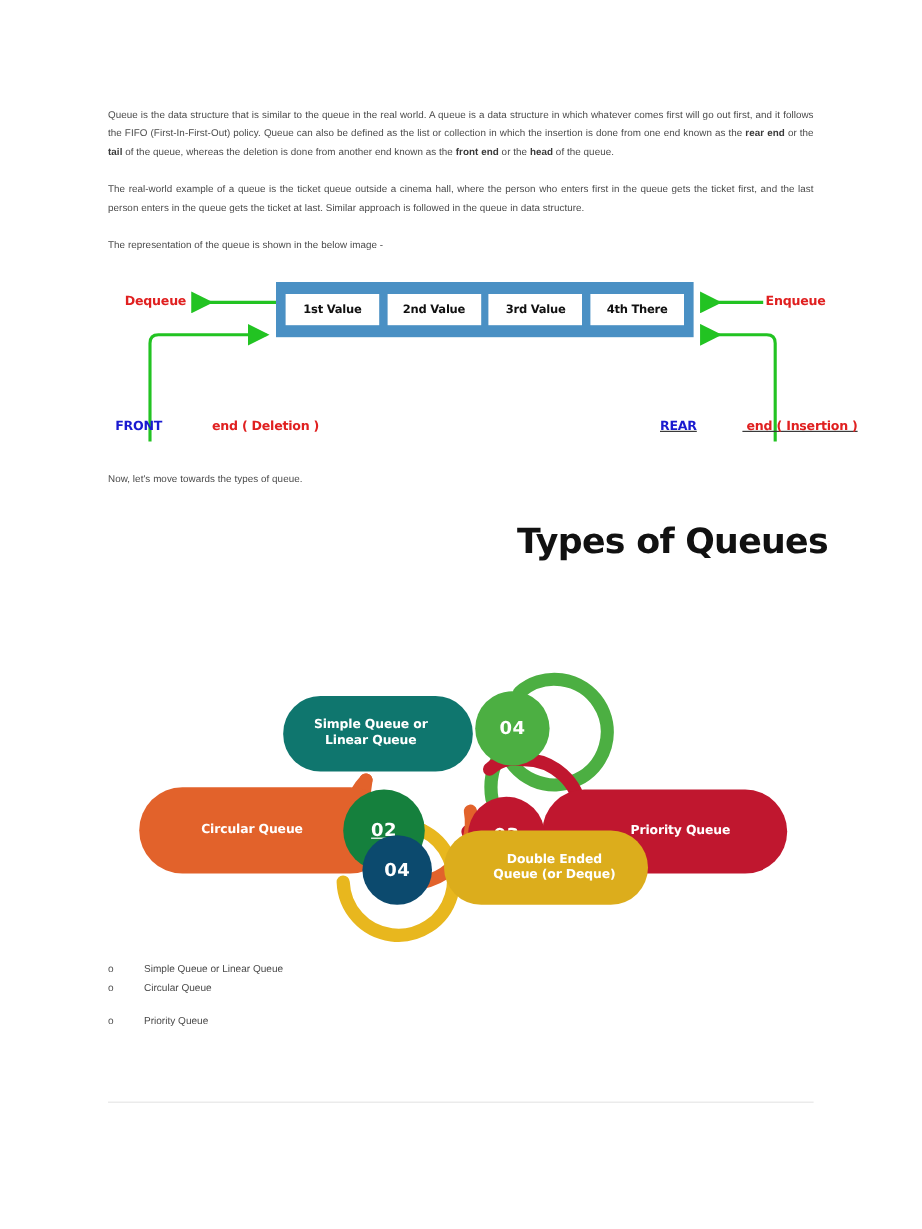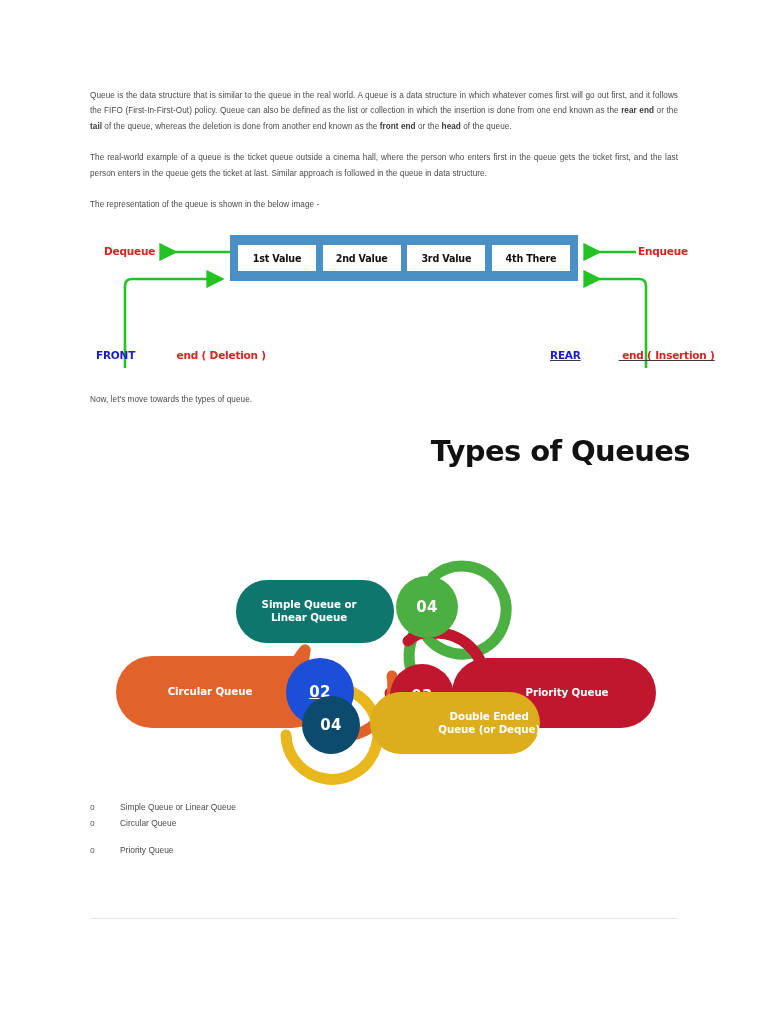--- a/index.html
+++ b/index.html
@@ -250,26 +250,26 @@
         <path d="M 222 267 Q 240 256 262 262" fill="none" stroke="#e8b71e" stroke-width="11" stroke-linecap="round"></path>
         <path d="M 262 262 A 46 46 0 1 1 196 305" fill="none" stroke="#e8b71e" stroke-width="11" stroke-linecap="round"></path>
       </svg>
 
       <div class="pill" style="left:146px; top:150px; width:158px; height:63px; background:#0f766e; border-radius:31px; padding-right:12px;">
         <span><span>Simple Queue or</span><br><span>Linear Queue</span></span>
       </div>
       <div class="num" style="left:306px; top:146px; width:62px; height:62px; background:#4caf42;">04</div>
 
       <div class="pill" style="left:26px; top:226px; width:212px; height:72px; background:#e2622b; border-radius:36px; padding-right:24px;">Circular Queue</div>
-      <div class="num" style="left:196px; top:228px; width:68px; height:68px; background:#1d4ed8;text-decoration:underline;">02</div>
+      <div class="num" style="left:196px; top:228px; width:68px; height:68px; background:#15803d;text-decoration:underline;">02</div>
 
       <div class="pill" style="left:362px; top:228px; width:204px; height:70px; background:#c0172f; border-radius:35px; padding-left:26px;">Priority Queue</div>
       <div class="num" style="left:300px; top:234px; width:64px; height:64px; background:#c0172f;">03</div>
 
-      <div class="pill" style="left:280px; top:256px; width:170px; height:62px; background:#dcad1c; border-radius:31px; padding-left:14px; position:absolute; top:262px;justify-content:flex-end;">
+      <div class="pill" style="left:280px; top:256px; width:170px; height:62px; background:#dcad1c; border-radius:31px; padding-left:14px; position:absolute; top:262px;">
         <span><span>Double Ended</span><br><span>Queue (or Deque)</span></span>
       </div>
       <div class="num" style="left:212px; top:266px; width:58px; height:58px; background:#0c4a6e;">04</div>
     </div>
 
     <ul class="bullets" id="bullet-list">
         <li>
           <span class="mk">o</span>
           <span>Simple Queue or Linear Queue</span>
         </li>

